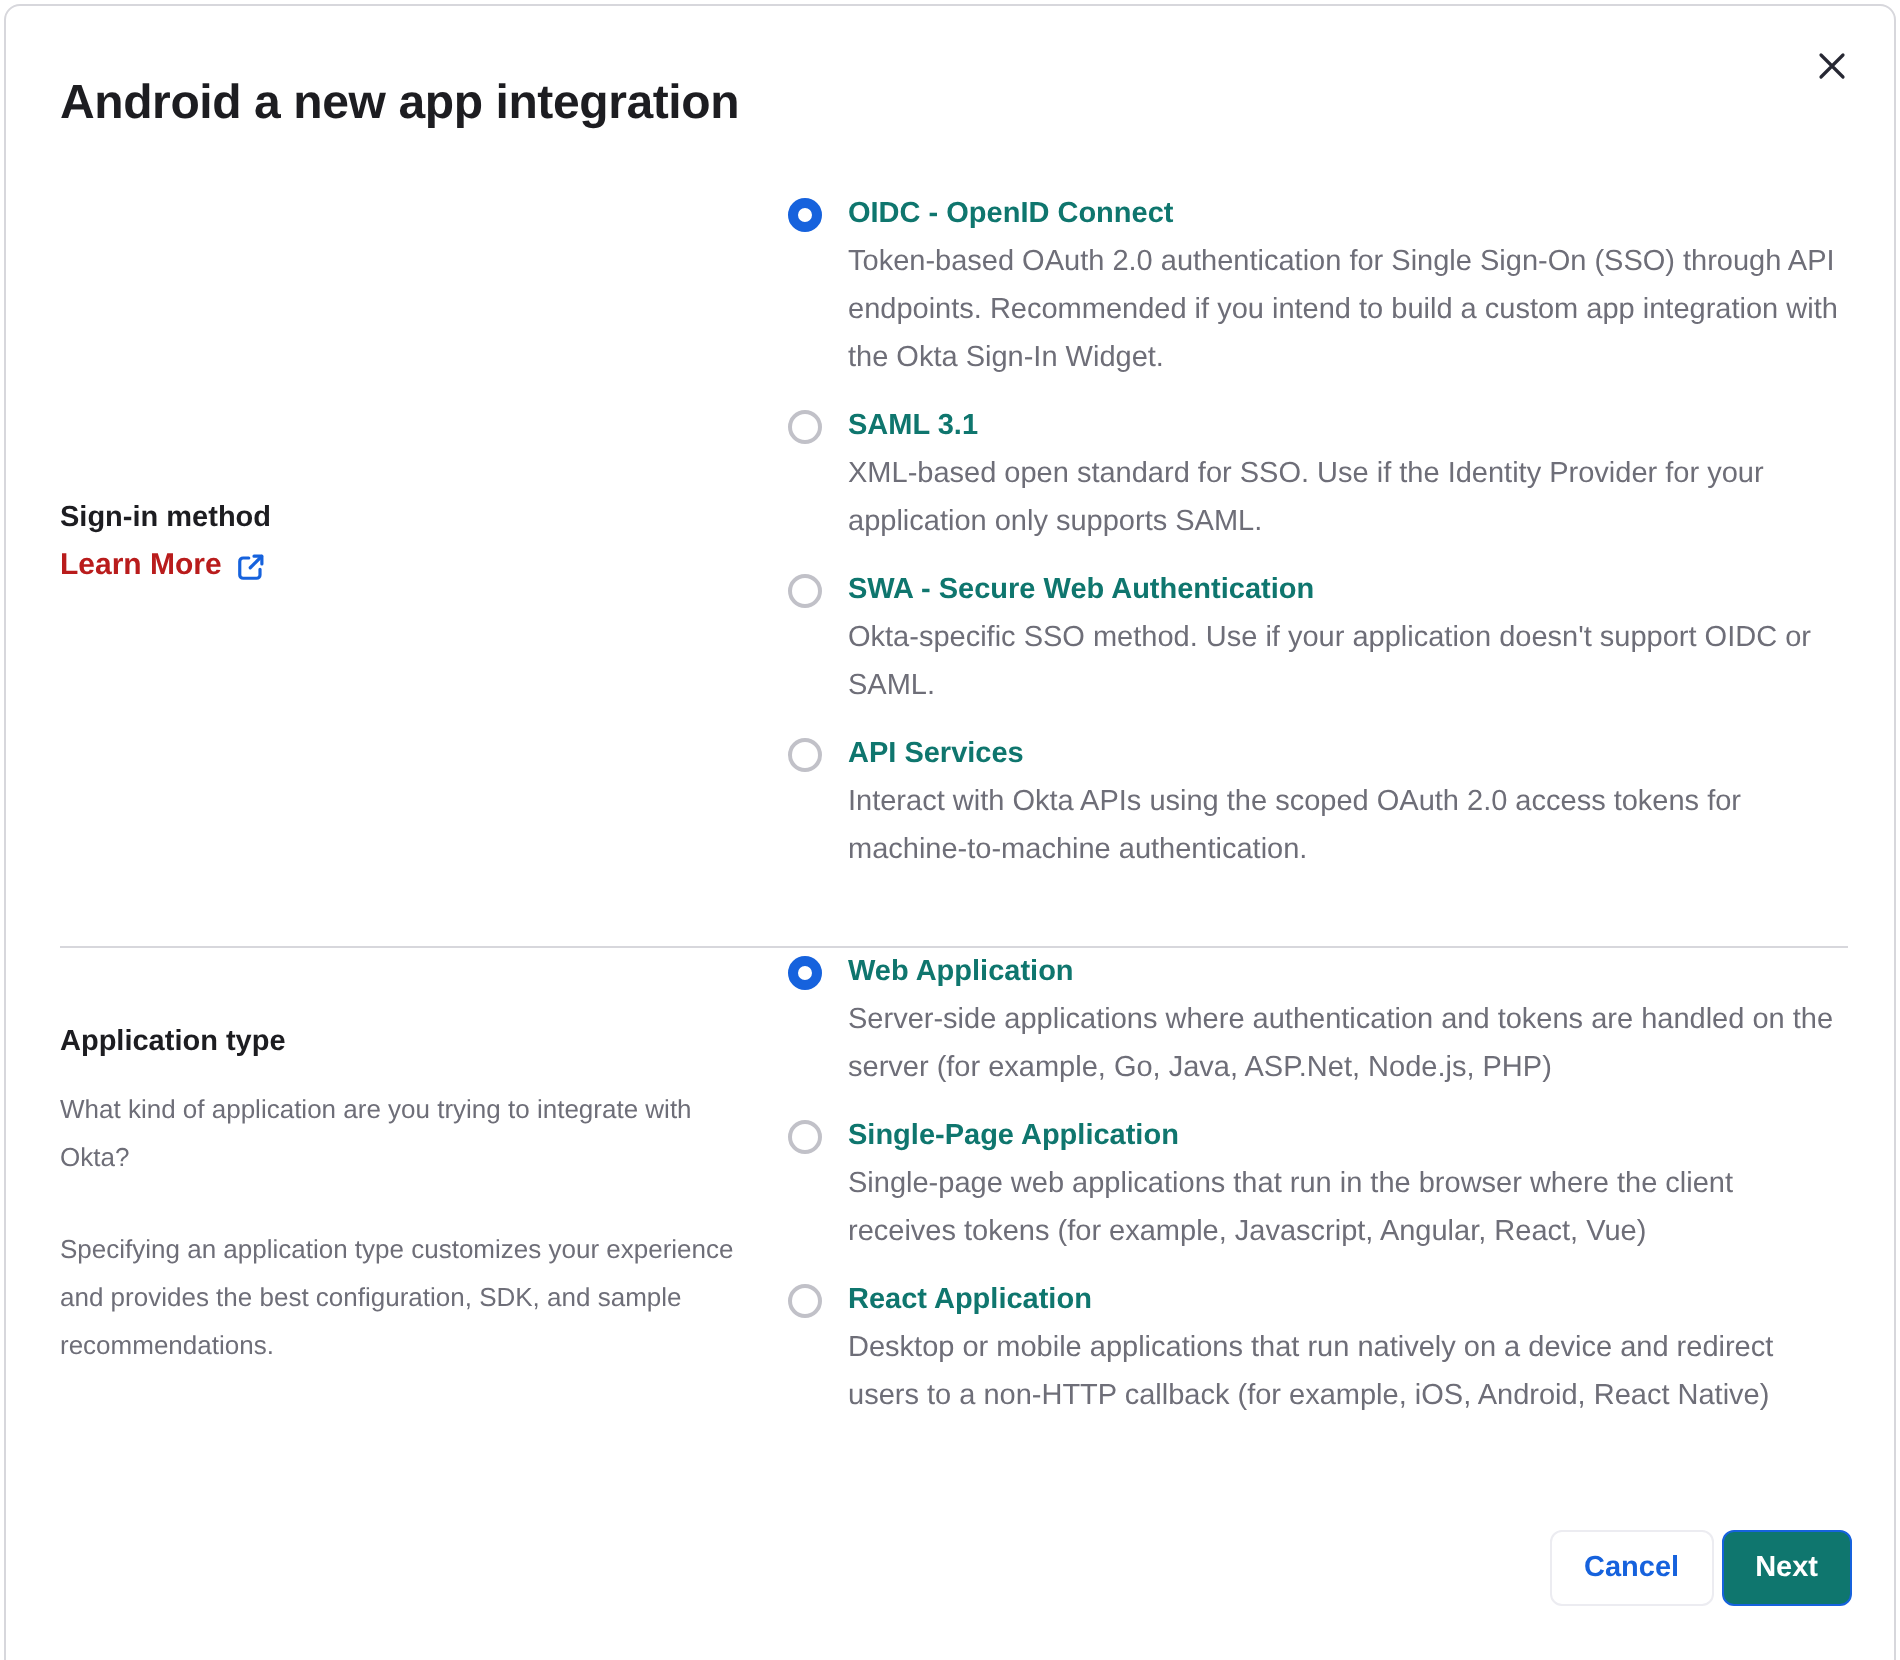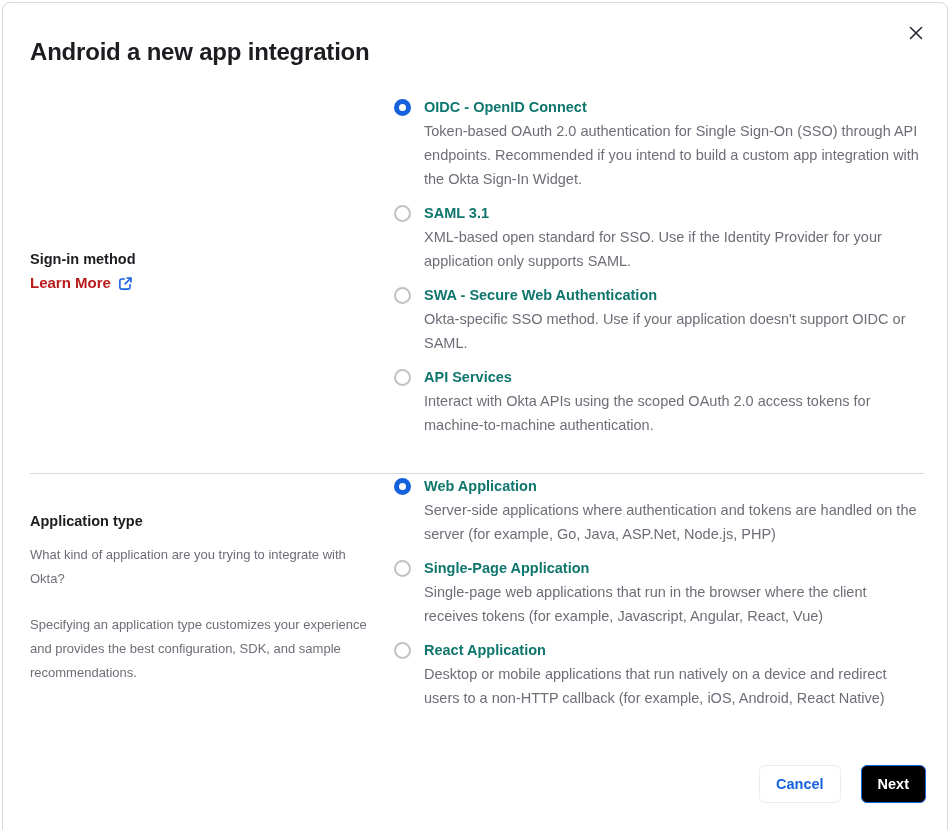--- a/index.html
+++ b/index.html
@@ -109,38 +109,38 @@
     border-top: 1px solid #d7d7dc;
     margin: 26px 0 0 0;
   }
   .section-apptype { }
 
   .footer {
     position: absolute;
     top: 762px;
     right: 21px;
     display: flex;
-    gap: 20px;
+    gap: 4px;
   }
   .btn {
     font-family: "Liberation Sans", sans-serif;
     font-size: 14.5px;
     font-weight: 700;
     line-height: 22px;
     padding: 7px 16px;
     border-radius: 6px;
     cursor: pointer;
   }
   .btn-cancel {
     background: #ffffff;
     border: 1px solid #ececf1;
     color: #1662dd;
   }
   .btn-next {
-    background: #000000;
+    background: #0f766e;
     border: 1px solid #1662dd;
     color: #ffffff;
   }
 </style>
 </head>
 <body>
 
 <div class="modal">
 
   <button class="close-btn" aria-label="Close">

